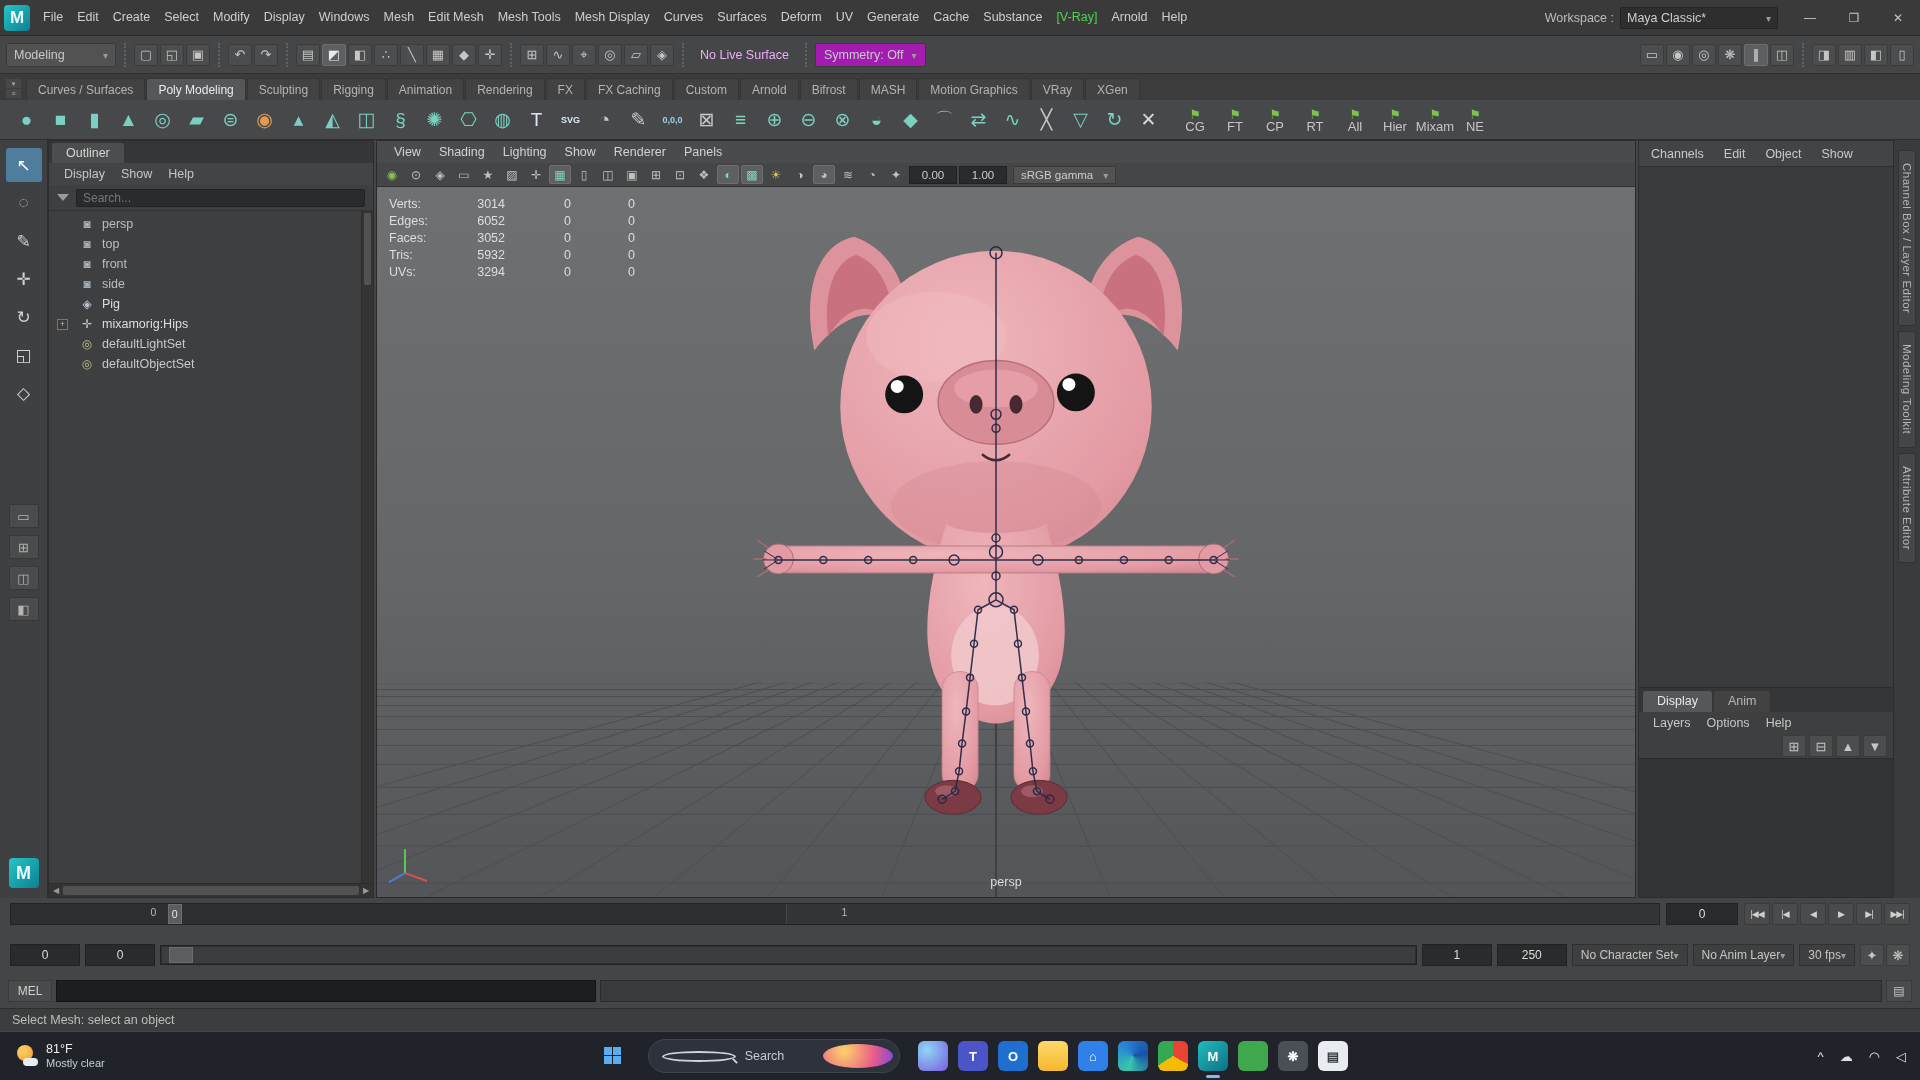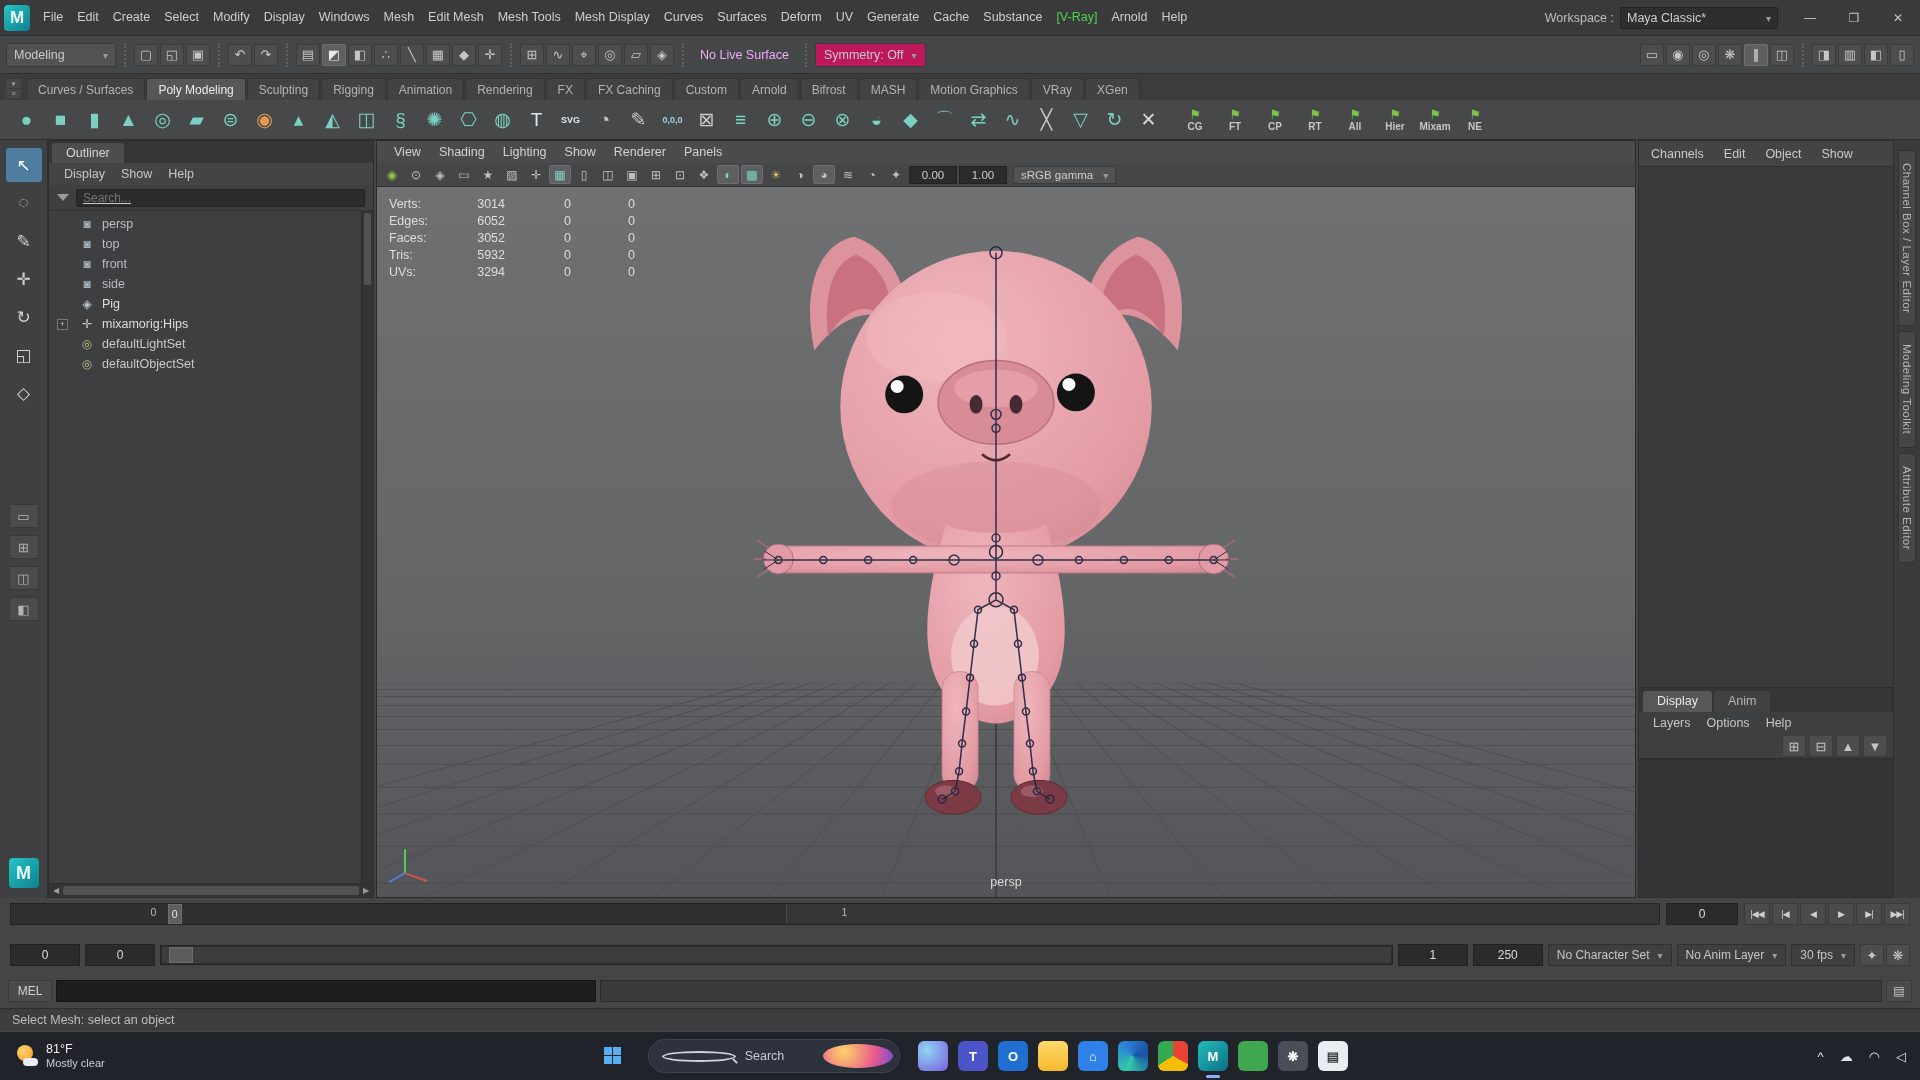--- a/index.html
+++ b/index.html
@@ -31,41 +31,41 @@
   .mode-select { width:110px; height:24px; background:#525252; border:1px solid #3a3a3a; border-radius:2px;
                  display:flex; align-items:center; justify-content:space-between; padding:0 7px; font-size:12.5px; }
   .sep { width:0; height:24px; border-left:2px dotted #616161; margin:0 5px; }
   .igroup { display:flex; gap:2px; align-items:center; }
   .ibox { width:24px; height:22px; background:#4c4d4e; border:1px solid #3b3b3b; border-radius:2px;
           display:flex; align-items:center; justify-content:center; font-size:13px; color:#c6c6c6; }
   .ibox.active { background:#5e5f60; border-color:#6e6e6e; color:#eaeaea; }
   .ibox.sm { width:22px; height:19px; font-size:12px; background:transparent; border-color:transparent; }
   .ibox.sm.active { background:#5e5f60; border-color:#6e6e6e; }
   .slabel { padding:0 8px; color:#f0abfc; font-size:12.5px; white-space:nowrap; }
-  .sym-select { height:24px; background:#be185d; border:1px solid #3a3a3a; border-radius:2px;
+  .sym-select { height:24px; background:#a21caf; border:1px solid #3a3a3a; border-radius:2px;
                 display:flex; align-items:center; gap:8px; padding:0 8px; font-size:12.5px; }
 
   
   #shelf-tabs { position:absolute; top:74px; left:0; right:0; height:26px; background:#3c3c3c;
                 display:flex; align-items:flex-end; padding-left:6px; }
   .shelf-mini { display:flex; flex-direction:column; gap:1px; margin:0 5px 2px 0; }
   .shelf-mini span { width:15px; height:9px; font-size:7px; color:#aaa; background:#474747;
                      display:flex; align-items:center; justify-content:center; }
   .shelf-tab { padding:0 11px; height:22px; line-height:22px; font-size:12px; color:#b3b3b3;
                background:#424242; border:1px solid #353535; border-bottom:none;
                border-radius:3px 3px 0 0; margin-right:1px; white-space:nowrap; }
   .shelf-tab.active { background:#565758; color:#ebebeb;text-align:center; }
   #shelf { position:absolute; top:100px; left:0; right:0; height:40px; background:#474849;
            border-bottom:1px solid #2d2d2d; display:flex; align-items:center; padding-left:10px; gap:1px; }
   .shelf-icon { width:33px; height:34px; display:flex; align-items:center; justify-content:center; font-size:19px; }
   .shelf-icon.small-text { font-size:9px; font-weight:bold; letter-spacing:0; }
   .shelf-labeled { display:flex; gap:2px; margin-left:10px; }
   .shelf-lbl-btn { width:38px; height:36px; display:flex; flex-direction:column; align-items:center; justify-content:center; }
   .shelf-lbl-btn i { font-style:normal; font-size:13px; color:#7cc24d; line-height:15px; }
-  .shelf-lbl-btn b { font-weight:bold; font-size:10px; color:#c6c6c6; line-height:10px; }
+  .shelf-lbl-btn b { font-weight:normal; font-size:13px; color:#c6c6c6; line-height:10px; }
 
   
   #toolcol { position:absolute; top:140px; left:0; width:48px; height:758px; background:#3f4041;
              border-right:1px solid #2e2e2e; display:flex; flex-direction:column; align-items:center;
              padding-top:8px; gap:4px; }
   .tool-btn { width:36px; height:34px; display:flex; align-items:center; justify-content:center;
               font-size:17px; color:#d2d2d2; border-radius:3px; }
   .tool-btn.active { background:#4f7d9e; color:#fff; }
   #layouts { margin-top:90px; display:flex; flex-direction:column; gap:7px; }
   .layout-btn { width:30px; height:24px; background:#4a4b4c; border:1px solid #383838;
@@ -76,21 +76,21 @@
 
   
   #outliner { position:absolute; top:140px; left:48px; width:326px; height:758px; background:#3e3f40;
               border:1px solid #2d2d2d; display:flex; flex-direction:column; }
   .o-tabrow { height:22px; background:#353637; display:flex; align-items:flex-end; flex:none; }
   .o-tab { height:20px; padding:0 14px; background:#4c4d4e; color:#d6d6d6; line-height:20px;
            font-size:12.5px; border-radius:3px 3px 0 0; margin-left:3px; }
   .o-menus { height:22px; display:flex; gap:2px; padding:0 8px; align-items:center; background:#434445; flex:none; }
   .o-menus span { padding:0 7px; color:#c6c6c6; font-size:12.5px; }
   .o-search { height:26px; display:flex; align-items:center; gap:7px; padding:0 8px;
-              border-bottom:1px solid #333; flex:none;text-decoration:underline; }
+              border-bottom:1px solid #333; flex:none; }
   .funnel { width:0; height:0; border-left:6px solid transparent; border-right:6px solid transparent;
             border-top:7px solid #9a9a9a; }
   .o-search input { flex:1; height:18px; background:#2a2b2c; border:1px solid #222; color:#ccc;
                     padding:0 6px; font-size:12px; border-radius:2px; font-family:"Liberation Sans",sans-serif; }
   .o-tree { flex:1; position:relative; padding-top:3px; overflow:hidden; }
   .o-row { height:20px; display:flex; align-items:center; padding-left:30px; gap:7px; position:relative; }
   .o-exp { position:absolute; left:8px; width:11px; height:11px; border:1px solid #777; color:#bbb;
            font-size:9px; line-height:9px; text-align:center; display:none; background:#3a3a3a; }
   .o-exp.show { display:block; }
   .o-ico { width:16px; text-align:center; font-size:12px; }
@@ -161,21 +161,21 @@
   .pb-btn { min-width:26px; height:22px; background:#4a4b4c; border:1px solid #3a3a3a; color:#d0d0d0;
             font-size:9px; display:flex; align-items:center; justify-content:center; border-radius:2px;
             letter-spacing:-1px; padding:0 3px; }
   #rangeslider { position:absolute; top:941px; left:0; right:0; height:28px; display:flex;
                  align-items:center; gap:5px; padding:0 10px; }
   .rs-field { width:70px; height:22px; background:#2a2b2c; border:1px solid #222; color:#ddd;
               text-align:center; font-size:12px; font-family:"Liberation Sans",sans-serif; }
   .rs-track { flex:1; height:20px; background:#2e2f30; border:1px solid #232323; position:relative; }
   .rs-bar { position:absolute; inset:1px; background:#3c3d3e; }
   .rs-handle { position:absolute; left:8px; top:1px; bottom:1px; width:24px; background:#5c5d5e; border:1px solid #6c6c6c; }
-  .rs-select { height:22px; display:flex; align-items:center; gap:8px; padding:0 8px; background:#3e3f40;
+  .rs-select { height:22px; display:flex; align-items:center; padding:0 8px; background:#3e3f40;
                border:1px solid #303030; color:#c6c6c6; font-size:12px; white-space:nowrap; }
 
   
   #cmdline { position:absolute; top:979px; left:0; right:0; height:24px; display:flex; align-items:center;
              padding:0 8px; gap:4px; }
   .cmd-label { width:44px; height:22px; background:#4a4b4c; border:1px solid #3a3a3a; display:flex;
                align-items:center; justify-content:center; font-size:12px; color:#d0d0d0; }
   .cmd-input { width:540px; height:22px; background:#1d1e1f; border:1px solid #151515; color:#ddd;
                padding:0 6px; font-family:"DejaVu Sans Mono",monospace; font-size:12px; }
   .cmd-output { flex:1; height:22px; background:#3a3b3c; border:1px solid #2c2c2c; }

